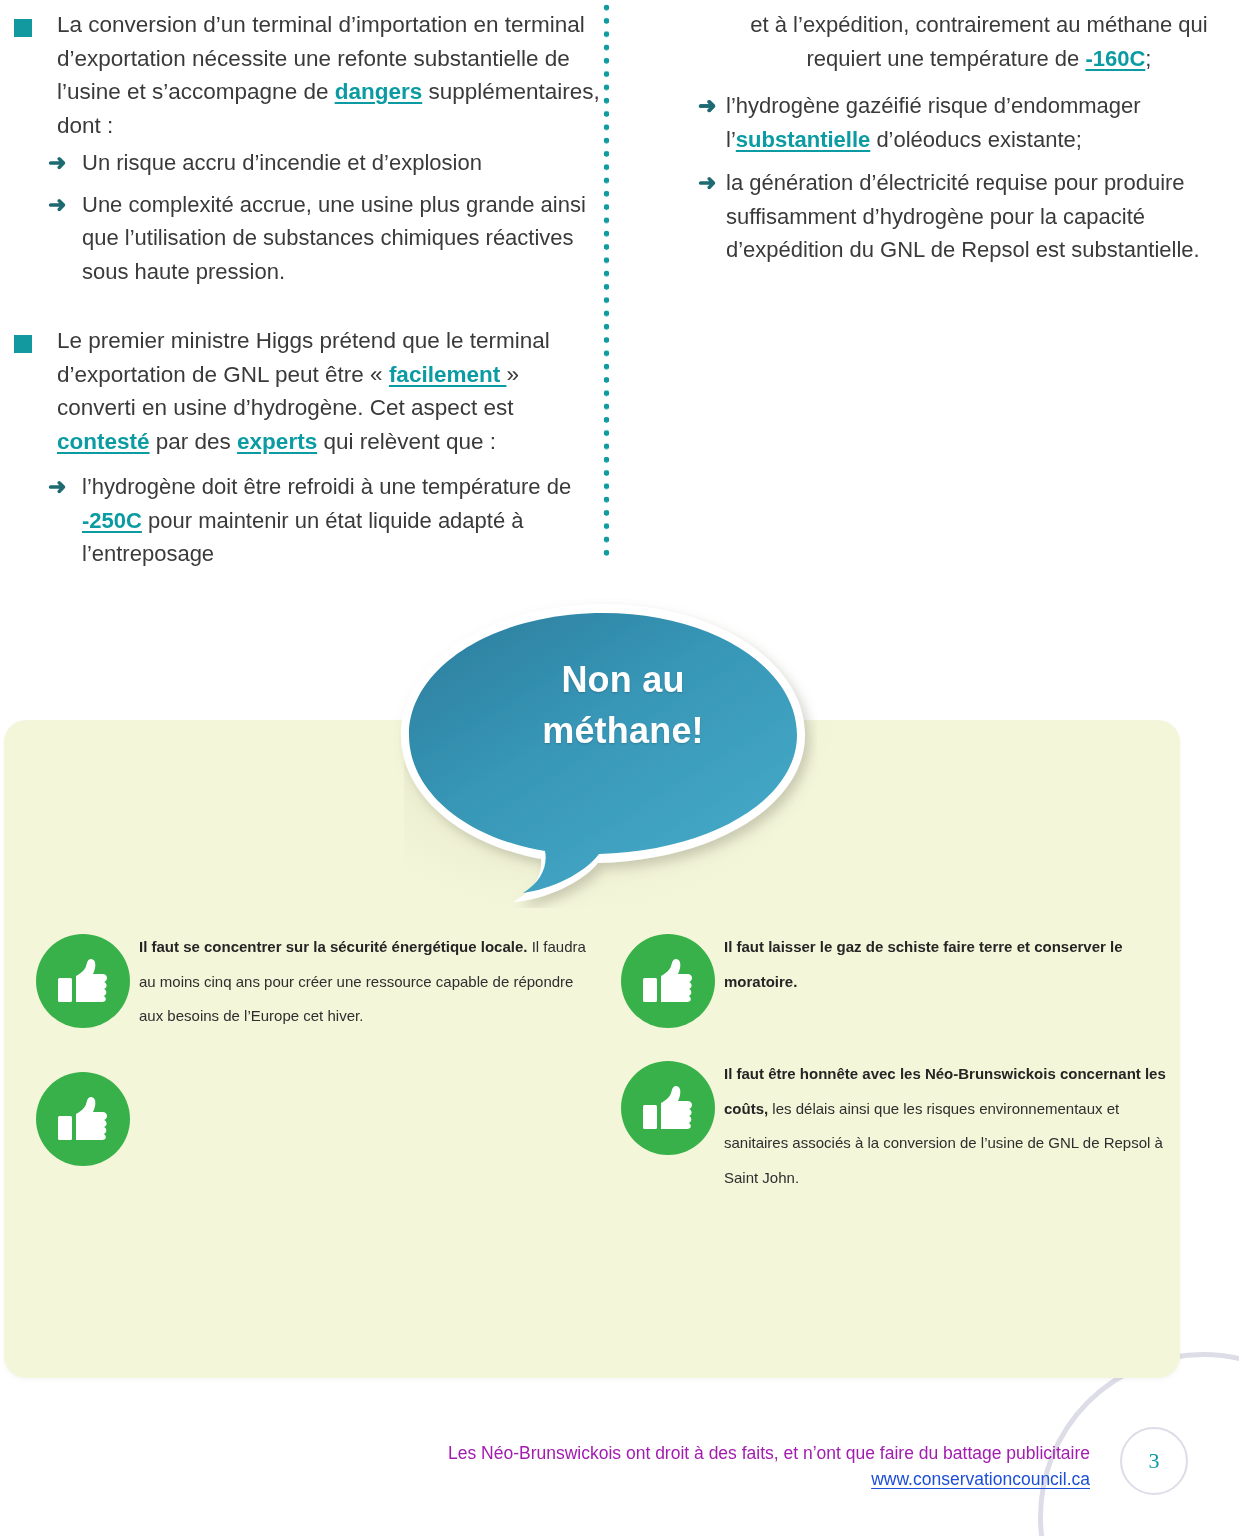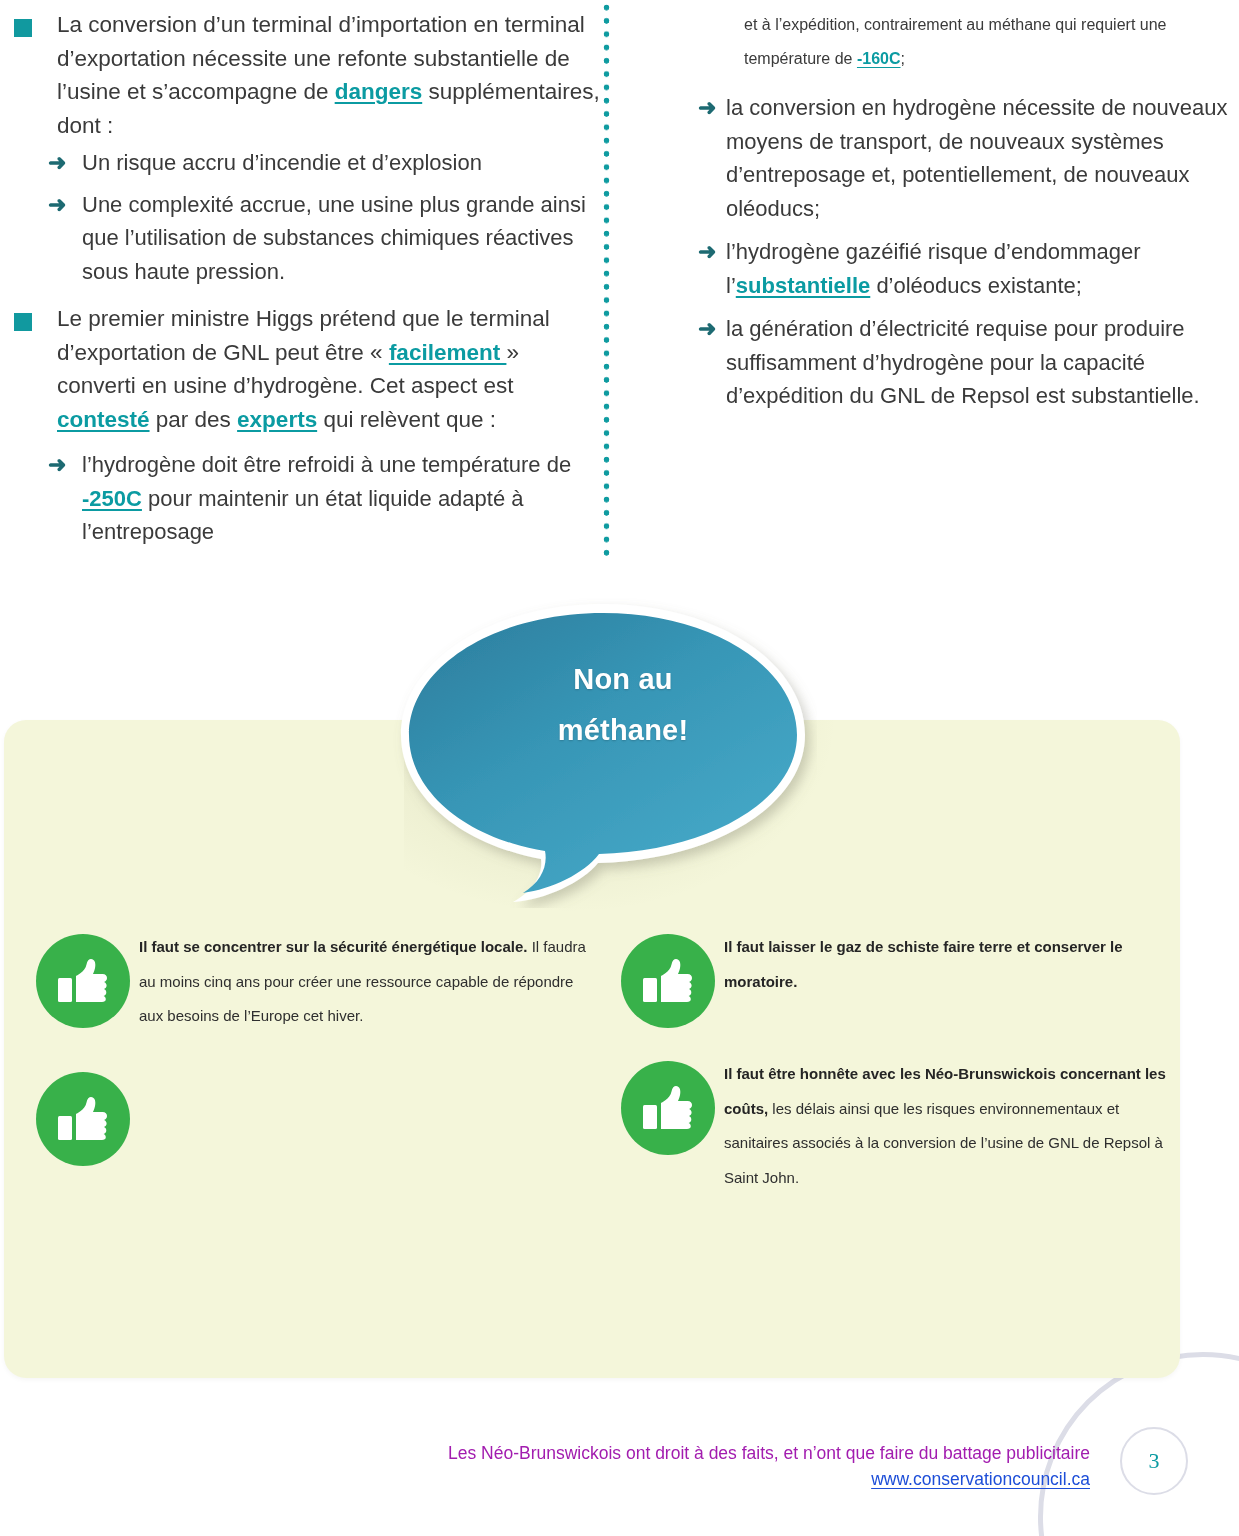--- a/index.html
+++ b/index.html
@@ -48,21 +48,21 @@
   }
   .sub-item{
     position:relative;padding-left:34px;font-size:22px;line-height:33.5px;
     color:#3a3a3a;margin:0 0 8px 0;
   }
   .arrow{
     position:absolute;left:0;top:0px;color:#1d6a72;font-size:22px;font-weight:bold;line-height:33.5px;
   }
 
   
-  .r-cont{font-size:16px;line-height:33.5px;color:#3a3a3a;margin:16px;padding-left:108px;}
+  .r-cont{font-size:22px;line-height:33.5px;color:#3a3a3a;margin:0;padding-left:108px;text-align:center;}
   .r-item{
     position:relative;padding-left:28px;font-size:22px;line-height:33.5px;
     color:#3a3a3a;margin:0 0 10px 0;
   }
   .r-list{padding-left:78px;margin:0;}
 
   a.lnk,.lnk{
     color:#0b9ba2;text-decoration:underline;text-underline-offset:3px;
     font-weight:600;
   }
@@ -79,21 +79,21 @@
     background:radial-gradient(ellipse at 35% 0%, rgba(120,120,60,0.17), rgba(120,120,60,0) 62%);
     pointer-events:none;
   }
 
   
   .bubble-wrap{position:absolute;left:393px;top:598px;width:424px;height:310px;}
   .bubble-svg{position:absolute;left:0;top:0;}
   .bubble-text{
     position:absolute;left:0;top:56px;width:424px;
     text-align:center;color:#ffffff;font-weight:bold;
-    font-size:29px;line-height:51px;letter-spacing:0.2px;
+    font-size:36px;line-height:51px;letter-spacing:0.2px;
     text-shadow:0 1px 2px rgba(0,0,0,0.18);
     padding-left:36px;box-sizing:border-box;
   }
 
   
   .thumbs{position:absolute;left:4px;top:930px;width:1176px;}
   .t-col-left{position:absolute;left:20px;top:0;width:575px;}
   .t-col-right{position:absolute;left:605px;top:0;width:575px;}
   .t-item{position:relative;padding-left:115px;margin-bottom:34px;}
   .t-icon{
@@ -137,40 +137,39 @@
           <span class="arrow">➜</span>
           <span>Un risque accru d’incendie et d’explosion</span>
         </p>
         <p class="sub-item">
           <span class="arrow">➜</span>
           <span>Une complexité accrue, une usine plus grande ainsi que l’utilisation de substances chimiques réactives sous haute pression.</span>
         </p>
       </div>
     </div>
 
-    <div class="bullet-block" style="margin-top:14px;">
+    <div class="bullet-block" style="margin-top:36px;">
       <div class="bullet-row">
         <span class="sq"></span>
         <p class="lvl1">Le premier ministre Higgs prétend que le terminal d’exportation de GNL peut être « <span class="lnk">facilement </span>» converti en usine d’hydrogène. Cet aspect est <span class="lnk">contesté</span>  par des <span class="lnk">experts</span> qui relèvent que :</p>
       </div>
       <div class="sub" style="margin-top:12px;">
         <p class="sub-item">
           <span class="arrow">➜</span>
           <span>l’hydrogène doit être refroidi à une température de <span class="lnk">-250C</span> pour maintenir un état liquide adapté à l’entreposage</span>
         </p>
       </div>
     </div>
   </div>
 
   <div class="col-right">
     <p class="r-cont" style="margin-top:8px;">et à l’expédition, contrairement au méthane qui requiert une température de <span class="lnk">-160C</span>;</p>
     <div class="r-list" style="margin-top:14px;">
       <p class="r-item">
         <span class="arrow">➜</span>
-        <span>la conversion en hydrogène nécessite de nouveaux moyens de transport, de nouveaux systèmes d’entreposage et, potentiellement, de nouveaux oléoducs;</span>
       </p>
       <p class="r-item">
         <span class="arrow">➜</span>
         <span>l’hydrogène gazéifié risque d’endommager l’<span class="lnk">substantielle</span> d’oléoducs existante;</span>
       </p>
       <p class="r-item">
         <span class="arrow">➜</span>
         <span>la génération d’électricité requise pour produire suffisamment d’hydrogène pour la capacité d’expédition du GNL de Repsol est substantielle.</span>
       </p>
     </div>

